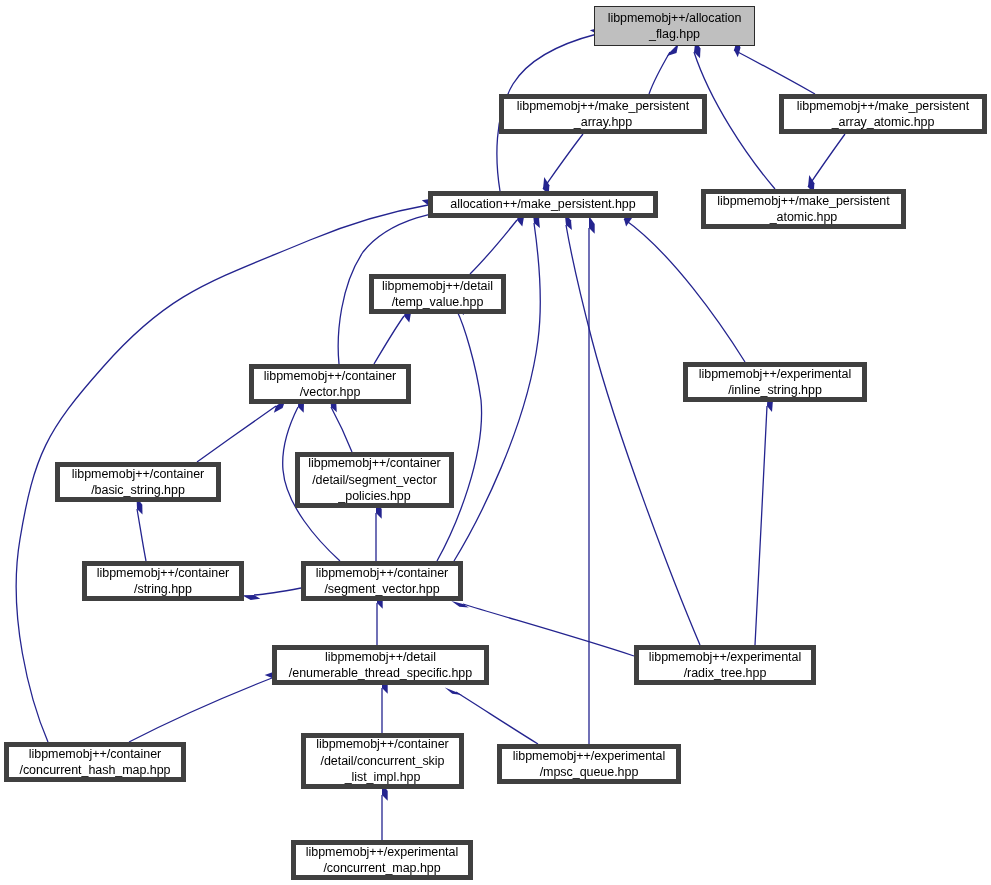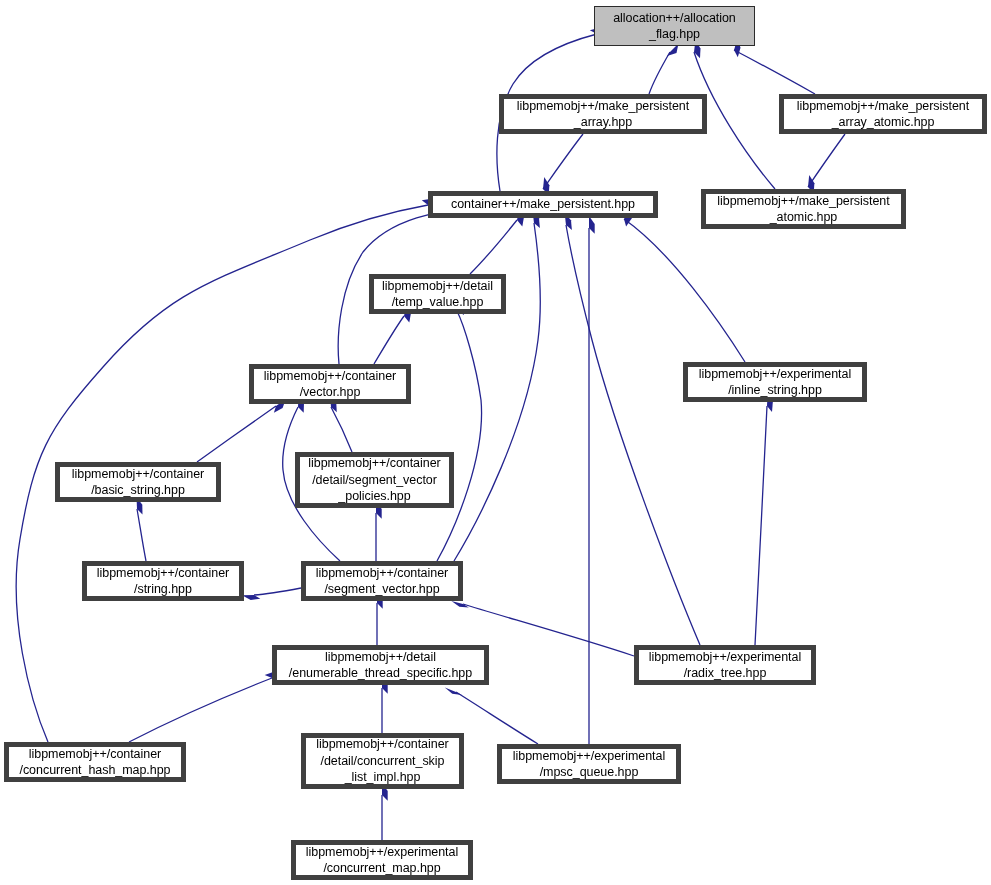--- a/index.html
+++ b/index.html
@@ -165,27 +165,27 @@
       </g>
       <g>
         <path class="edge-line" d="M 589,744 C 589,640 589,360 589,228" stroke="#24248f"></path>
         <path class="edge-head" d="M 589,228 l 0,-12 l 5.7,8 l 0,9.8 z" fill="#24248f"></path>
       </g>
       <g>
         <path class="edge-line" d="M 382,840 C 382,826 382,810 382,795" stroke="#24248f"></path>
         <path class="edge-head" d="M 382,795 l 0,-12 l 5.7,8 l 0,9.8 z" fill="#24248f"></path>
       </g>
     </svg>
-<div class="node-box root" style="left: 594px; top: 6px; width: 161px; height: 40px; background: rgb(191, 191, 191);">allocation++/allocation
+<div class="node-box root" style="left: 594px; top: 6px; width: 161px; height: 40px; background: rgb(191, 191, 191);">libpmemobj++/allocation
 _flag.hpp</div>
     <div class="node-box" style="left: 499px; top: 94px; width: 208px; height: 40px;">libpmemobj++/make_persistent
 _array.hpp</div>
     <div class="node-box" style="left: 779px; top: 94px; width: 208px; height: 40px;">libpmemobj++/make_persistent
 _array_atomic.hpp</div>
-    <div class="node-box" style="left: 428px; top: 191px; width: 230px; height: 27px;">container++/make_persistent.hpp</div>
+    <div class="node-box" style="left: 428px; top: 191px; width: 230px; height: 27px;">allocation++/make_persistent.hpp</div>
     <div class="node-box" style="left: 701px; top: 189px; width: 205px; height: 40px;">libpmemobj++/make_persistent
 _atomic.hpp</div>
     <div class="node-box" style="left: 369px; top: 274px; width: 137px; height: 40px;">libpmemobj++/detail
 /temp_value.hpp</div>
     <div class="node-box" style="left: 249px; top: 364px; width: 162px; height: 40px;">libpmemobj++/container
 /vector.hpp</div>
     <div class="node-box" style="left: 683px; top: 362px; width: 184px; height: 40px;">libpmemobj++/experimental
 /inline_string.hpp</div>
     <div class="node-box" style="left: 55px; top: 462px; width: 166px; height: 40px;">libpmemobj++/container
 /basic_string.hpp</div>

